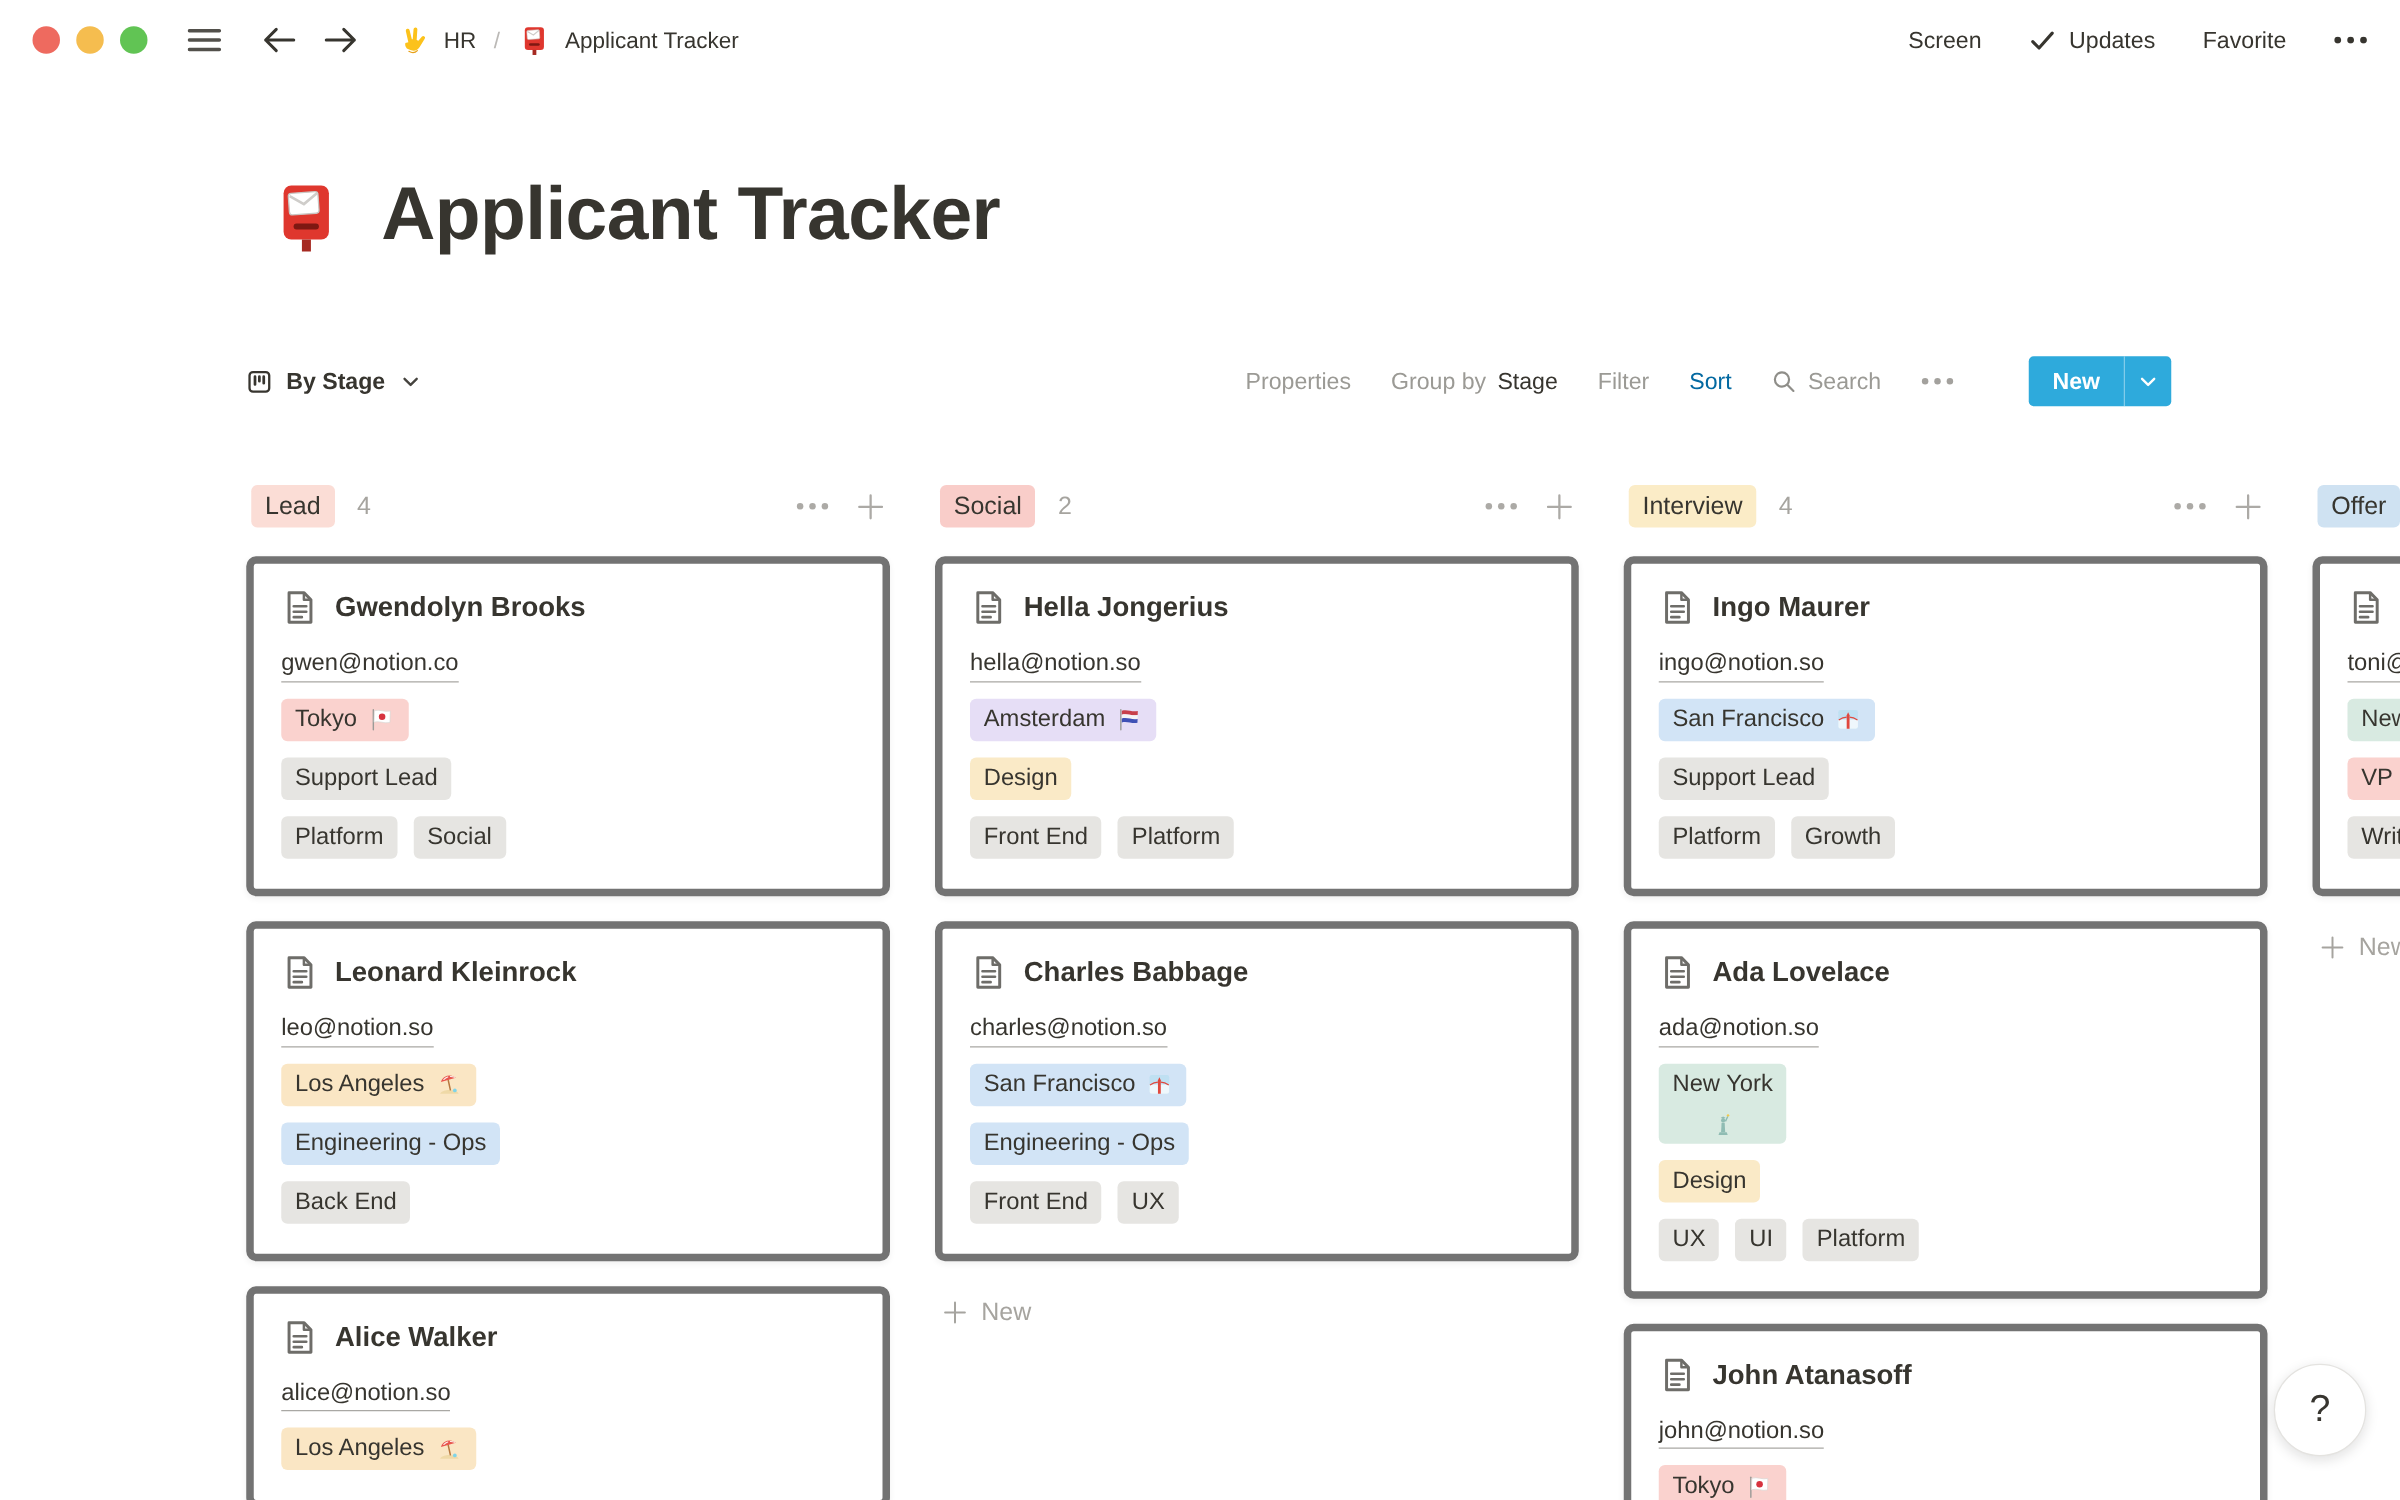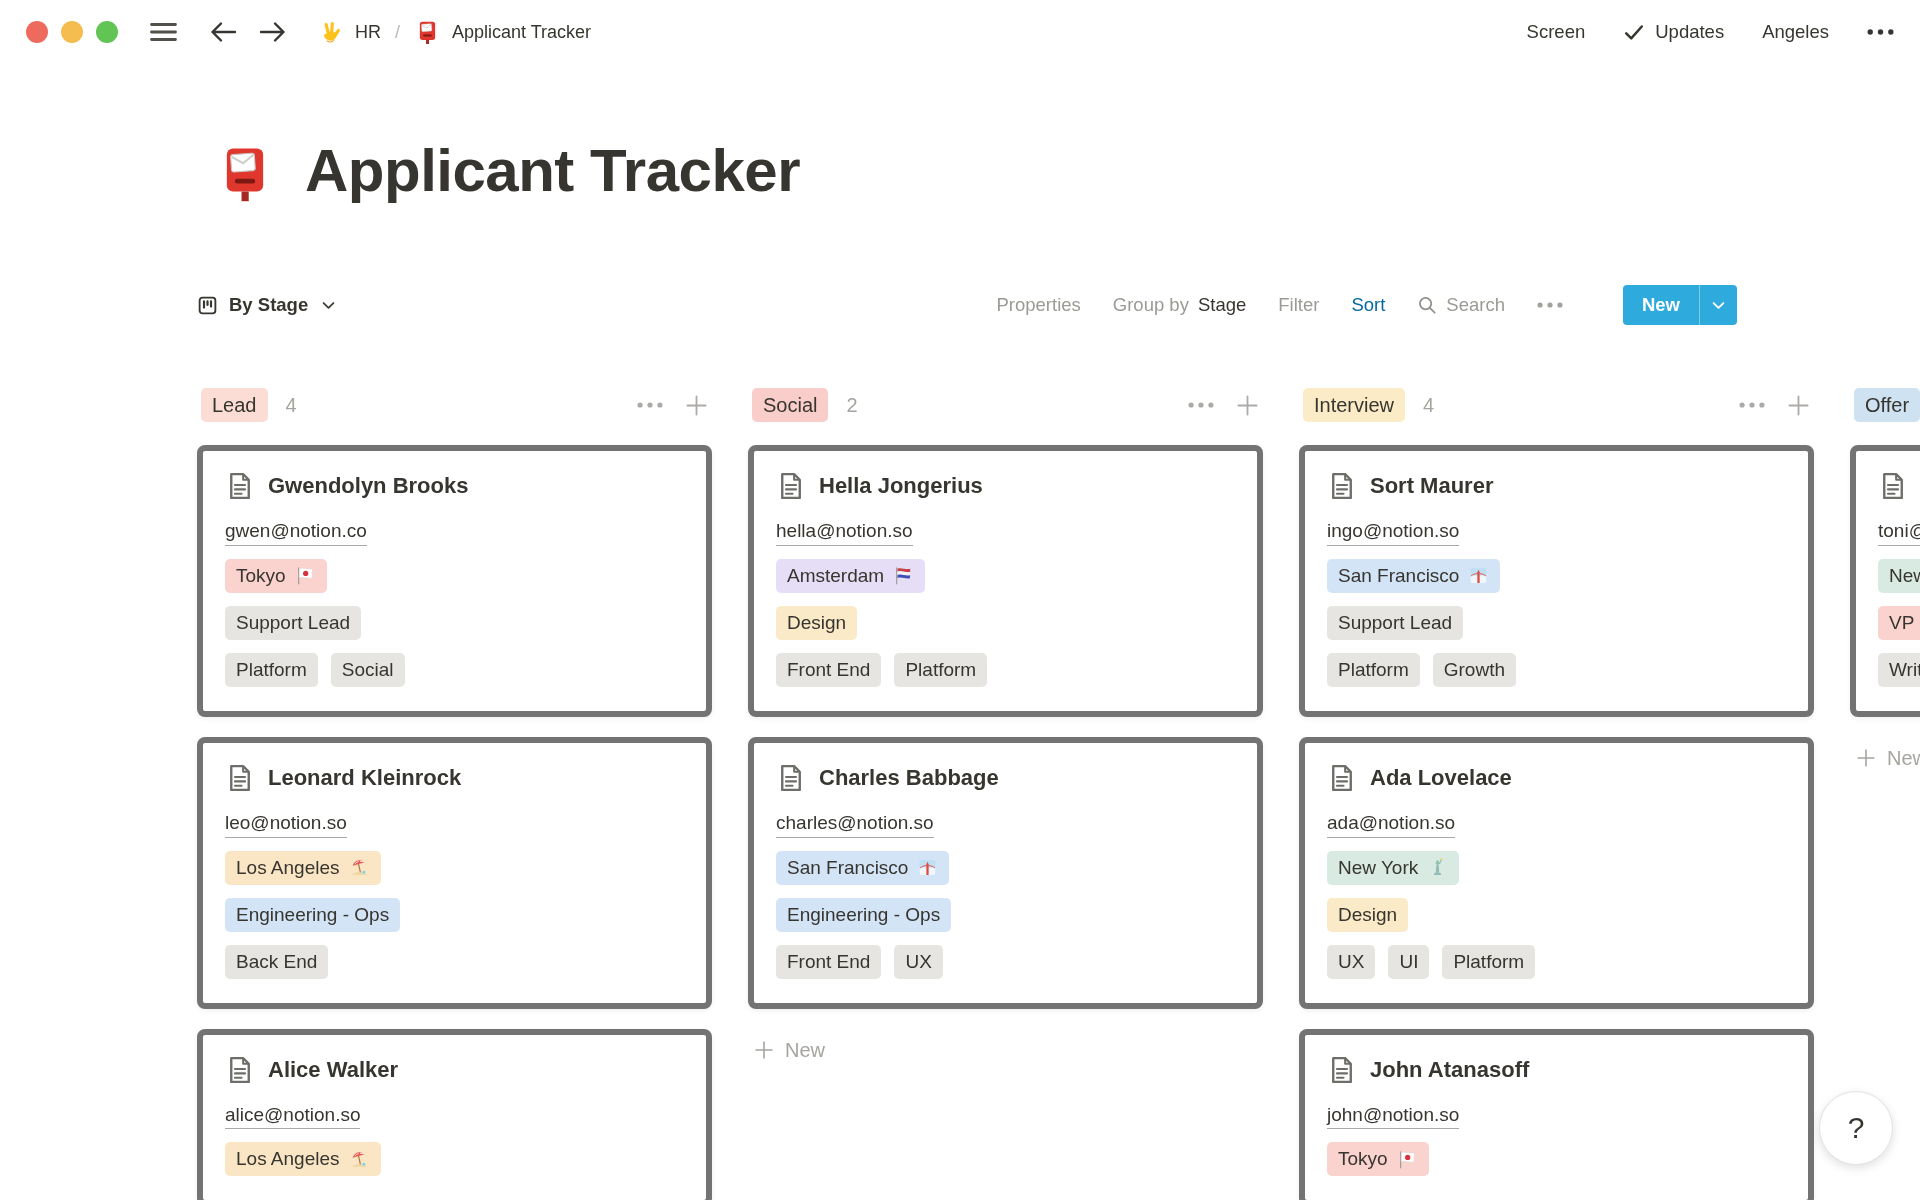--- a/index.html
+++ b/index.html
@@ -132,21 +132,21 @@
   <div class="tb-right">
     <span style="cursor:pointer;">Screen</span>
     <span class="updates" style="cursor:pointer;">
       <span class="icon check">
           <svg viewBox="0 0 24 24">
             <path d="M3.5 13.5l5.5 5.5L20.5 6" fill="none" stroke="currentColor" stroke-width="2.7" stroke-linecap="round" stroke-linejoin="round"></path>
           </svg>
         </span>
       <span>Updates</span>
     </span>
-    <span style="cursor:pointer;">Angeles</span>
+    <span style="cursor:pointer;">Favorite</span>
     <span class="icon tb-dots">
         <svg viewBox="0 0 27 6">
           <circle cx="3.2" cy="3" r="2.7" fill="currentColor"></circle>
           <circle cx="13.5" cy="3" r="2.7" fill="currentColor"></circle>
           <circle cx="23.8" cy="3" r="2.7" fill="currentColor"></circle>
         </svg>
       </span>
   </div>
 </div>
 
@@ -508,21 +508,21 @@
     <div class="col-cards">
   <div class="card">
     <div class="card-title-row">
       <span class="icon page-ico">
               <svg viewBox="0 0 24 24">
                 <path d="M5 2.5h9.5L19 7v14.5H5z" fill="none" stroke="currentColor" stroke-width="1.9" stroke-linejoin="round"></path>
                 <path d="M14.5 2.5V7H19" fill="none" stroke="currentColor" stroke-width="1.6" stroke-linejoin="round"></path>
                 <path d="M8 11.2h8M8 14.7h8M8 18.2h5.2" stroke="currentColor" stroke-width="1.7" stroke-linecap="round"></path>
               </svg>
             </span>
-      <span class="card-title">Sort Maurer</span>
+      <span class="card-title">Ingo Maurer</span>
     </div>
     <div class="card-email-wrap">
       <span class="card-email">ingo@notion.so</span>
     </div>
     <div class="card-rows">
             <div class="tag-row">
   <span class="tag" style="background: rgb(210, 228, 246);">
     <span class="tag-label">San Francisco</span>
     <span class="icon tag-emoji">
                   <svg viewBox="0 0 24 24">
@@ -563,21 +563,21 @@
                 <path d="M8 11.2h8M8 14.7h8M8 18.2h5.2" stroke="currentColor" stroke-width="1.7" stroke-linecap="round"></path>
               </svg>
             </span>
       <span class="card-title">Ada Lovelace</span>
     </div>
     <div class="card-email-wrap">
       <span class="card-email">ada@notion.so</span>
     </div>
     <div class="card-rows">
             <div class="tag-row">
-  <span class="tag" style="background: rgb(216, 234, 225);">
+  <span class="tag" style="background: rgb(216, 234, 225); flex-direction: column;">
     <span class="tag-label">New York</span>
     <span class="icon tag-emoji">
                   <svg viewBox="0 0 24 24">
                     <g fill="#8FBCB3">
                       <path d="M10.6 9.4h2.8l.5 8.6h-3.8z"></path>
                       <circle cx="12" cy="7.2" r="1.9"></circle>
                       <path d="M13.5 7.8l2.3-4.6 1.1.5-2.2 4.7z"></path>
                       <path d="M9.8 4.8 12 3.6l2.2 1.2L12 6z"></path>
                       <path d="M8.7 18h6.6l.9 2.6H7.8z"></path>
                     </g>

